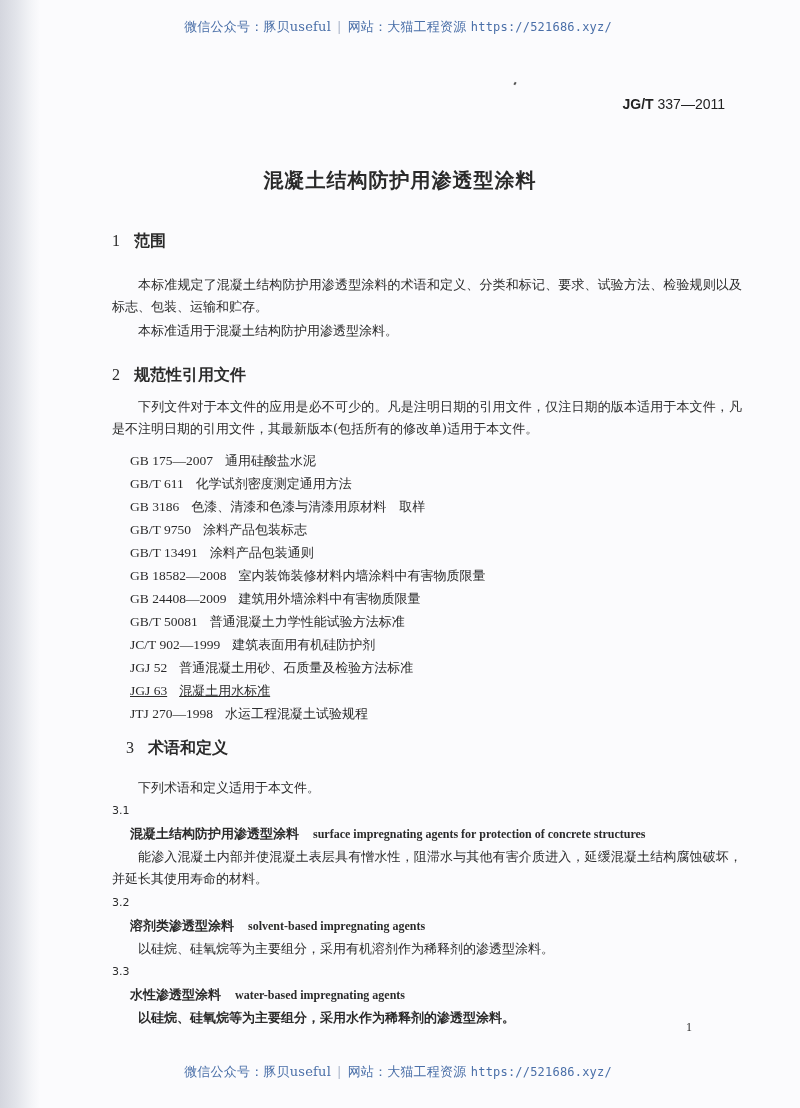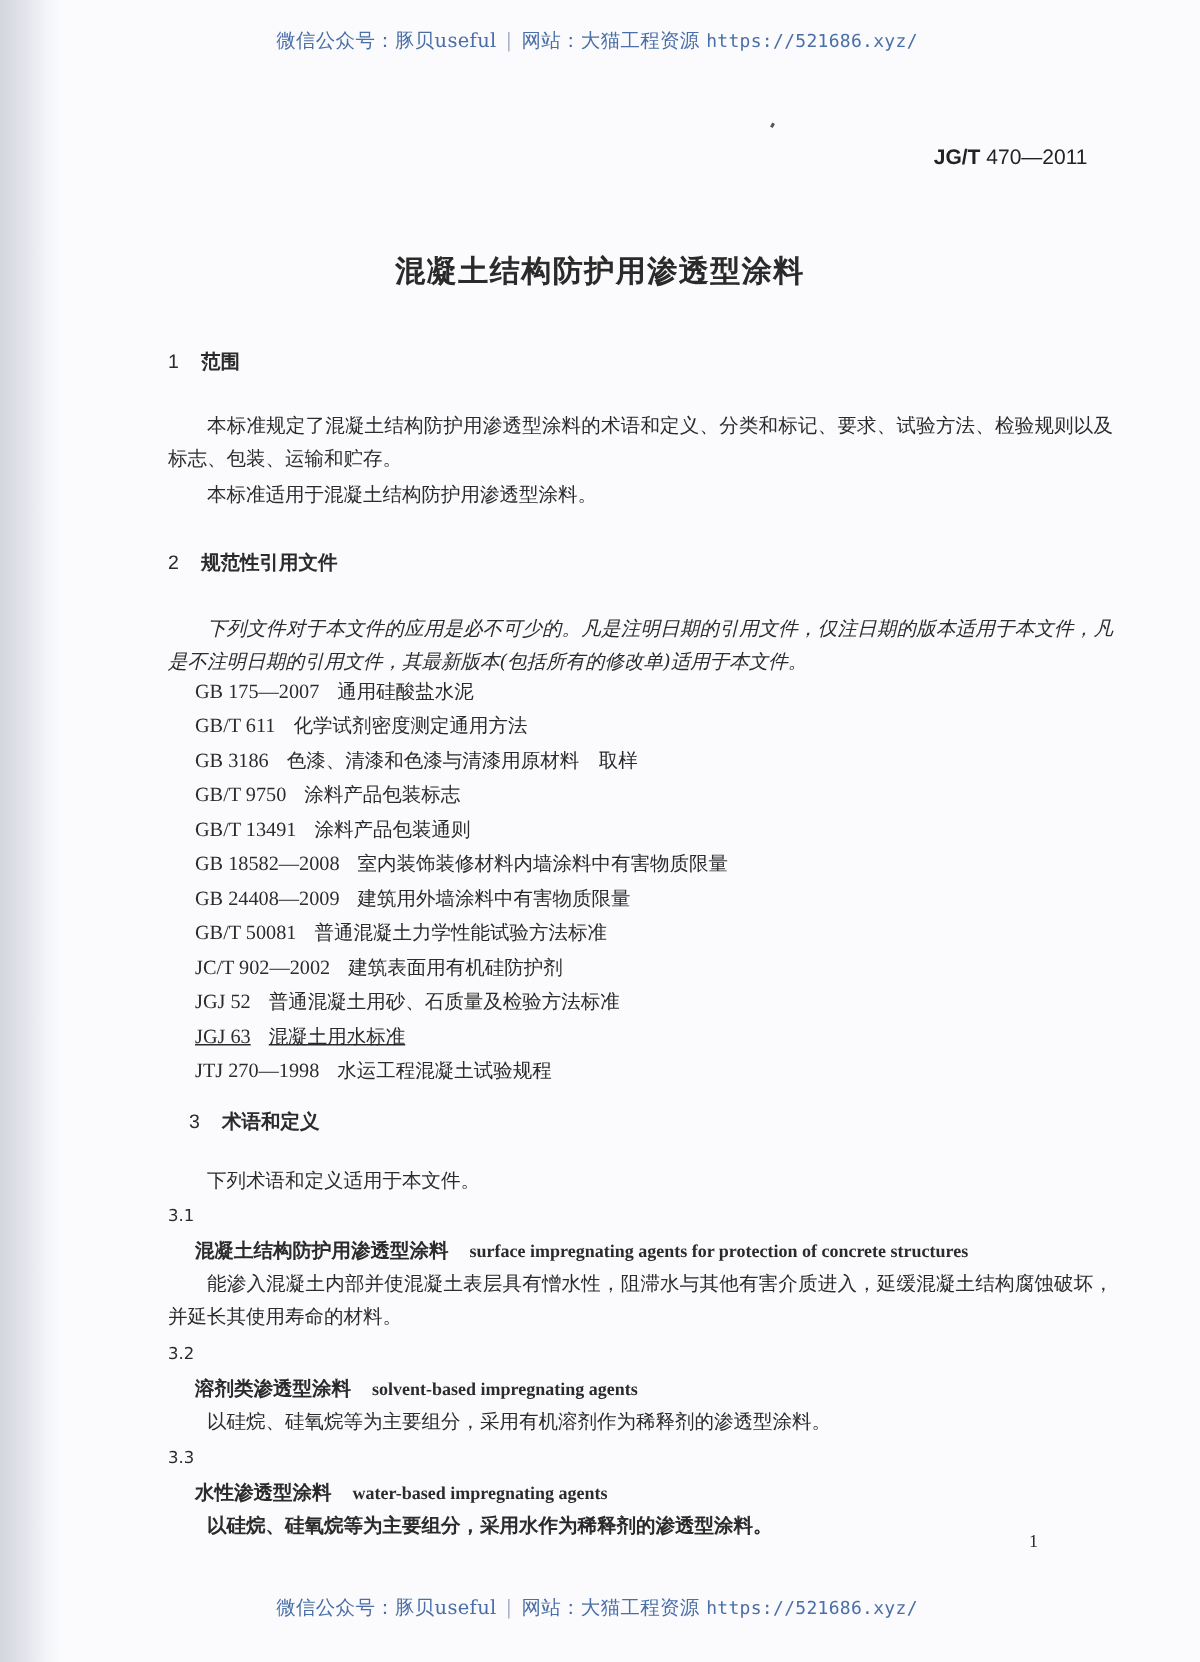--- a/index.html
+++ b/index.html
@@ -26,21 +26,21 @@
     position: absolute; right: 75px; top: 96px;
     font-family: "Liberation Sans", sans-serif; font-weight: bold; font-size: 14px; color: #222;
   }
   .std-code .num { font-weight: normal; }
   .doc-title {
     position: absolute; left: 0; width: 800px; top: 167px; text-align: center;
     font-family: "DejaVu Sans", sans-serif; font-weight: bold; font-size: 20px; color: #2a2a2a;
     letter-spacing: 1px;
   }
   .content { position: absolute; left: 112px; top: 230px; width: 630px; font-size: 13px; line-height: 22px; }
-  .sec-head { font-family: Liberation Sans, sans-serif; font-weight: bold; font-size: 13px; position: absolute; left: 0; }
+  .sec-head { font-family: Liberation Serif, serif; font-weight: bold; font-size: 16px; position: absolute; left: 0; }
   .sec-head .n { font-weight: normal; display: inline-block; width: 22px; }
   .para { position: absolute; left: 0; width: 630px; text-indent: 2em; text-align: justify; }
   .ref { position: absolute; left: 18px; white-space: nowrap; }
   .ref .code { font-family: "Liberation Serif", serif; font-size: 13.5px; margin-right: 12px; }
   .clause { position: absolute; left: 0; font-family: "DejaVu Sans", sans-serif; font-size: 11px; }
   .term { position: absolute; left: 18px; white-space: nowrap; }
   .term .zh { font-family: "DejaVu Sans", sans-serif; font-weight: bold; }
   .term .en { font-family: "Liberation Serif", serif; font-weight: bold; font-size: 12px; margin-left: 14px; }
   .page-num { position: absolute; left: 686px; top: 1020px; font-size: 12px; font-family: "Liberation Serif", serif; }
   .speck { position: absolute; left: 514px; top: 82px; width: 2px; height: 3px; background: #555; transform: rotate(30deg); }
@@ -51,47 +51,47 @@
 <div class="scan-edge"></div>
 <div class="speck"></div>
 
 <div class="watermark wm-top">
   <span>微信公众号：豚贝useful</span><span class="sep">|</span><span>网站：大猫工程资源</span>
   <span class="url">https://521686.xyz/</span>
 </div>
 
 <div class="std-code">
   <span>JG/T</span>
-  <span class="num">470—2011</span>
+  <span class="num">337—2011</span>
 </div>
 
 <div class="doc-title">混凝土结构防护用渗透型涂料</div>
 
 <div class="content">
 
   <div class="sec-head" style="top:0px;">
     <span class="n">1</span><span>范围</span>
   </div>
   <div class="para" style="top:44px;">本标准规定了混凝土结构防护用渗透型涂料的术语和定义、分类和标记、要求、试验方法、检验规则以及标志、包装、运输和贮存。</div>
   <div class="para" style="top:90px;">本标准适用于混凝土结构防护用渗透型涂料。</div>
 
   <div class="sec-head" style="top:134px;">
     <span class="n">2</span><span>规范性引用文件</span>
   </div>
-  <div class="para" style="top:179px;font-style:italic;">下列文件对于本文件的应用是必不可少的。凡是注明日期的引用文件，仅注日期的版本适用于本文件，凡是不注明日期的引用文件，其最新版本(包括所有的修改单)适用于本文件。</div>
+  <div class="para" style="top:166px;">下列文件对于本文件的应用是必不可少的。凡是注明日期的引用文件，仅注日期的版本适用于本文件，凡是不注明日期的引用文件，其最新版本(包括所有的修改单)适用于本文件。</div>
 
   <div class="ref" style="top:220px;text-align:center;"><span class="code">GB 175—2007</span><span>通用硅酸盐水泥</span></div>
   <div class="ref" style="top:243px;text-align:center;"><span class="code">GB/T 611</span><span>化学试剂密度测定通用方法</span></div>
   <div class="ref" style="top:266px;"><span class="code">GB 3186</span><span>色漆、清漆和色漆与清漆用原材料　取样</span></div>
   <div class="ref" style="top:289px;"><span class="code">GB/T 9750</span><span>涂料产品包装标志</span></div>
   <div class="ref" style="top:312px;"><span class="code">GB/T 13491</span><span>涂料产品包装通则</span></div>
   <div class="ref" style="top:335px;"><span class="code">GB 18582—2008</span><span>室内装饰装修材料内墙涂料中有害物质限量</span></div>
   <div class="ref" style="top:358px;"><span class="code">GB 24408—2009</span><span>建筑用外墙涂料中有害物质限量</span></div>
   <div class="ref" style="top:381px;"><span class="code">GB/T 50081</span><span>普通混凝土力学性能试验方法标准</span></div>
-  <div class="ref" style="top:404px;"><span class="code">JC/T 902—2002</span><span>建筑表面用有机硅防护剂</span></div>
+  <div class="ref" style="top:404px;"><span class="code">JC/T 902—1999</span><span>建筑表面用有机硅防护剂</span></div>
   <div class="ref" style="top:427px;"><span class="code">JGJ 52</span><span>普通混凝土用砂、石质量及检验方法标准</span></div>
   <div class="ref" style="top:450px;text-decoration:underline;"><span class="code">JGJ 63</span><span>混凝土用水标准</span></div>
   <div class="ref" style="top:473px;"><span class="code">JTJ 270—1998</span><span>水运工程混凝土试验规程</span></div>
 
   <div class="sec-head" style="top:507px;margin-left:14px;">
     <span class="n">3</span><span>术语和定义</span>
   </div>
   <div class="para" style="top:547px;">下列术语和定义适用于本文件。</div>
 
   <div class="clause" style="top:570px;">3.1</div>

